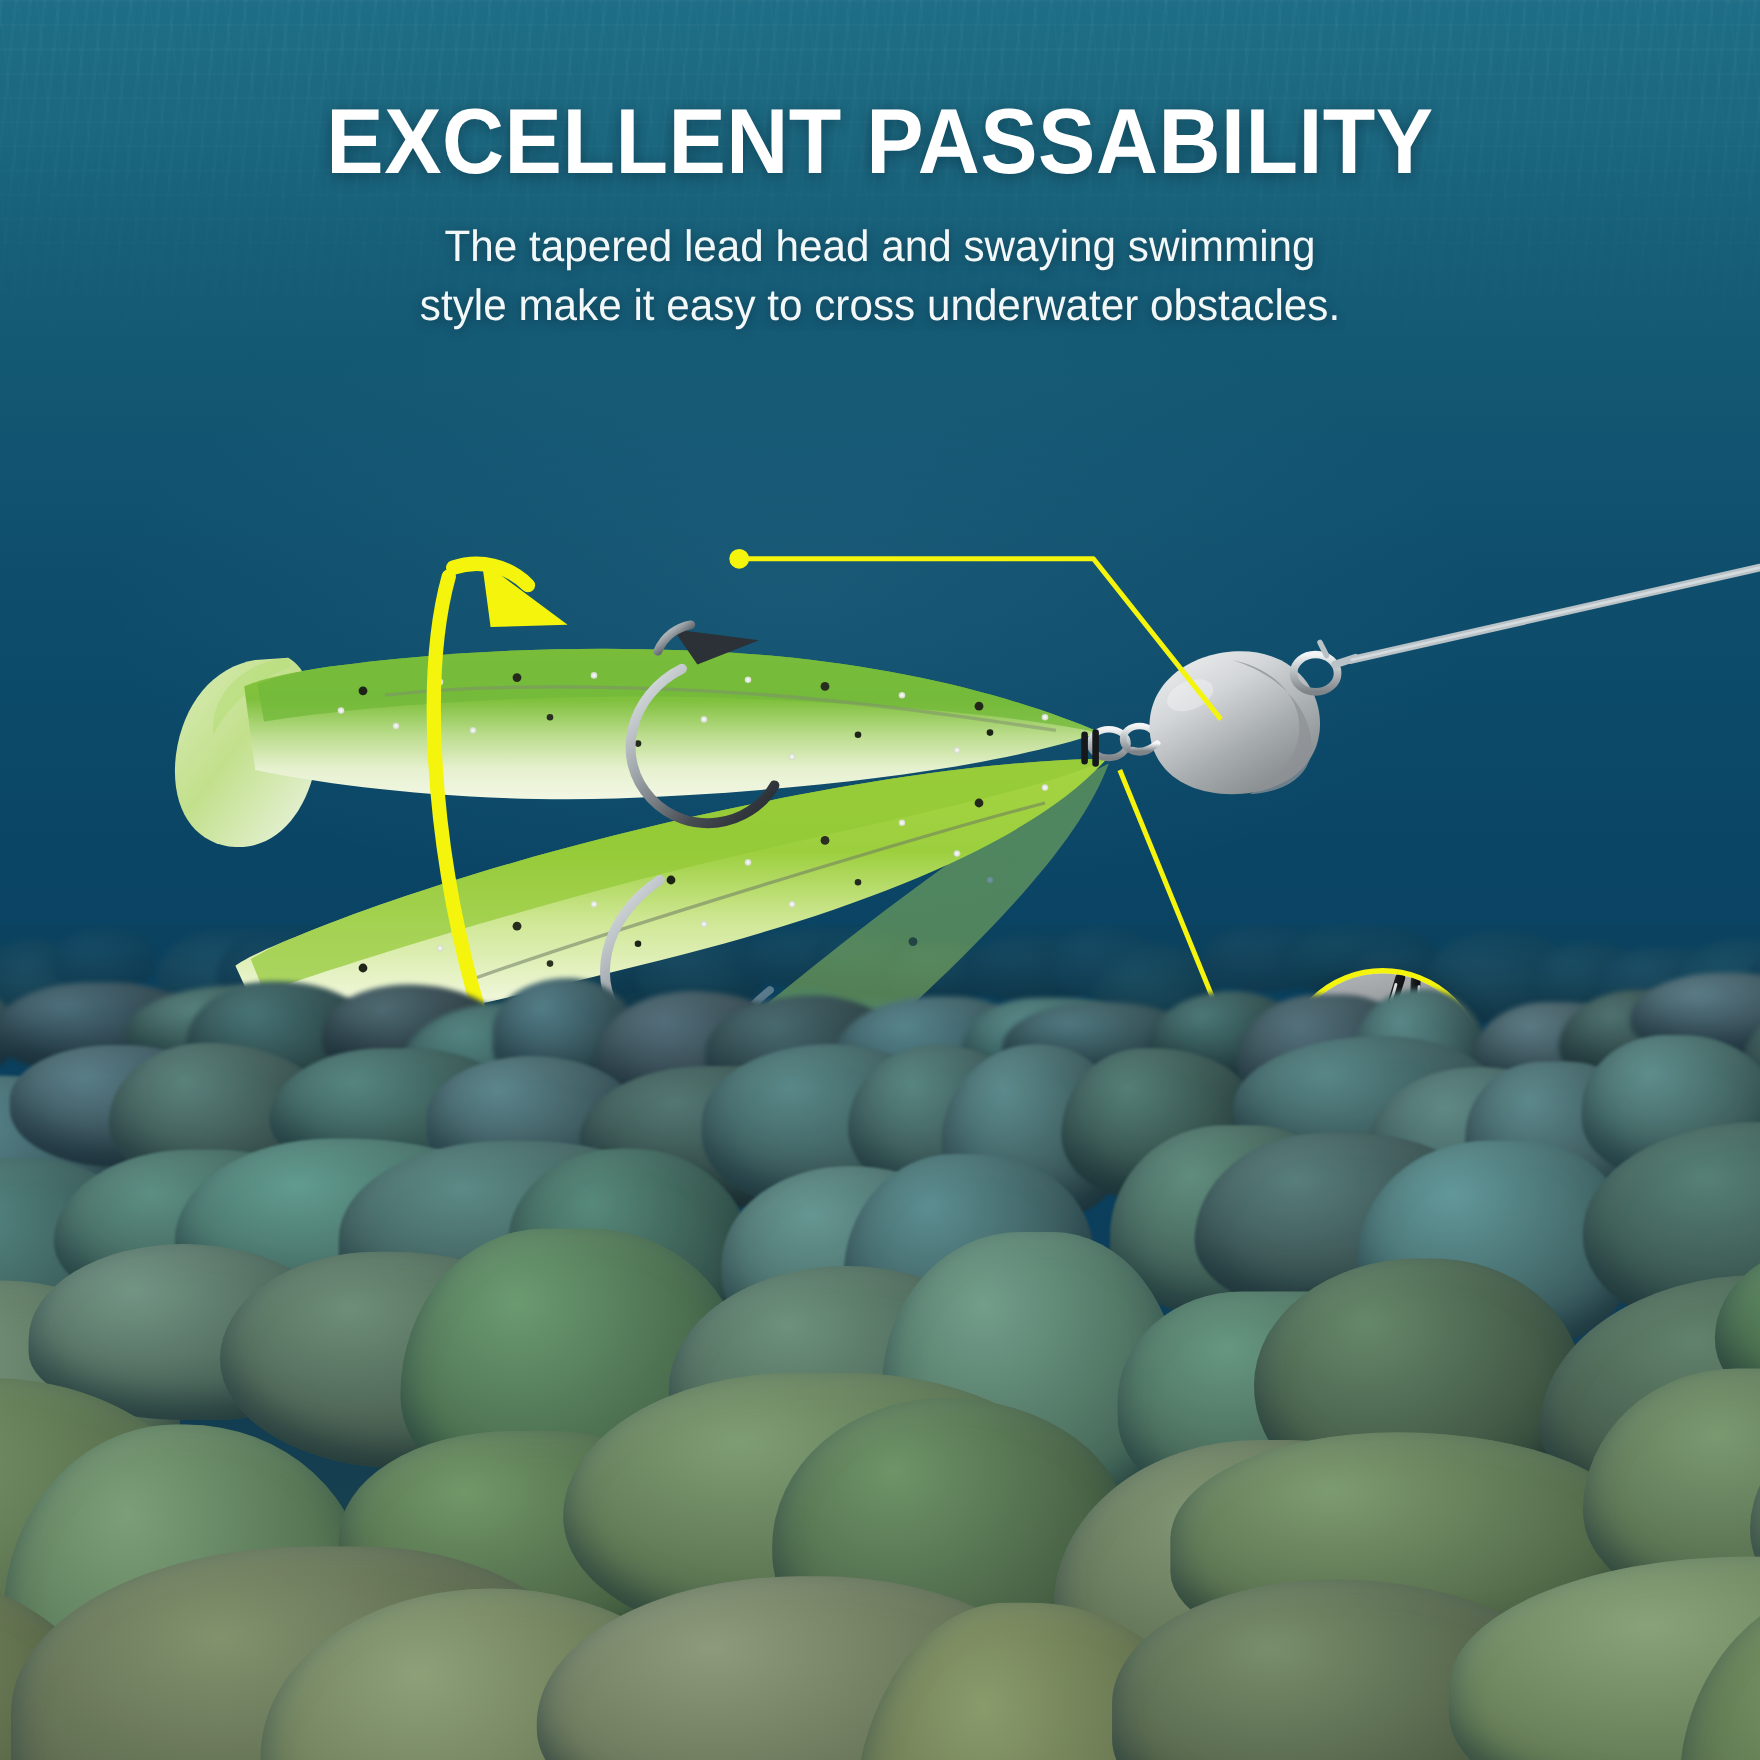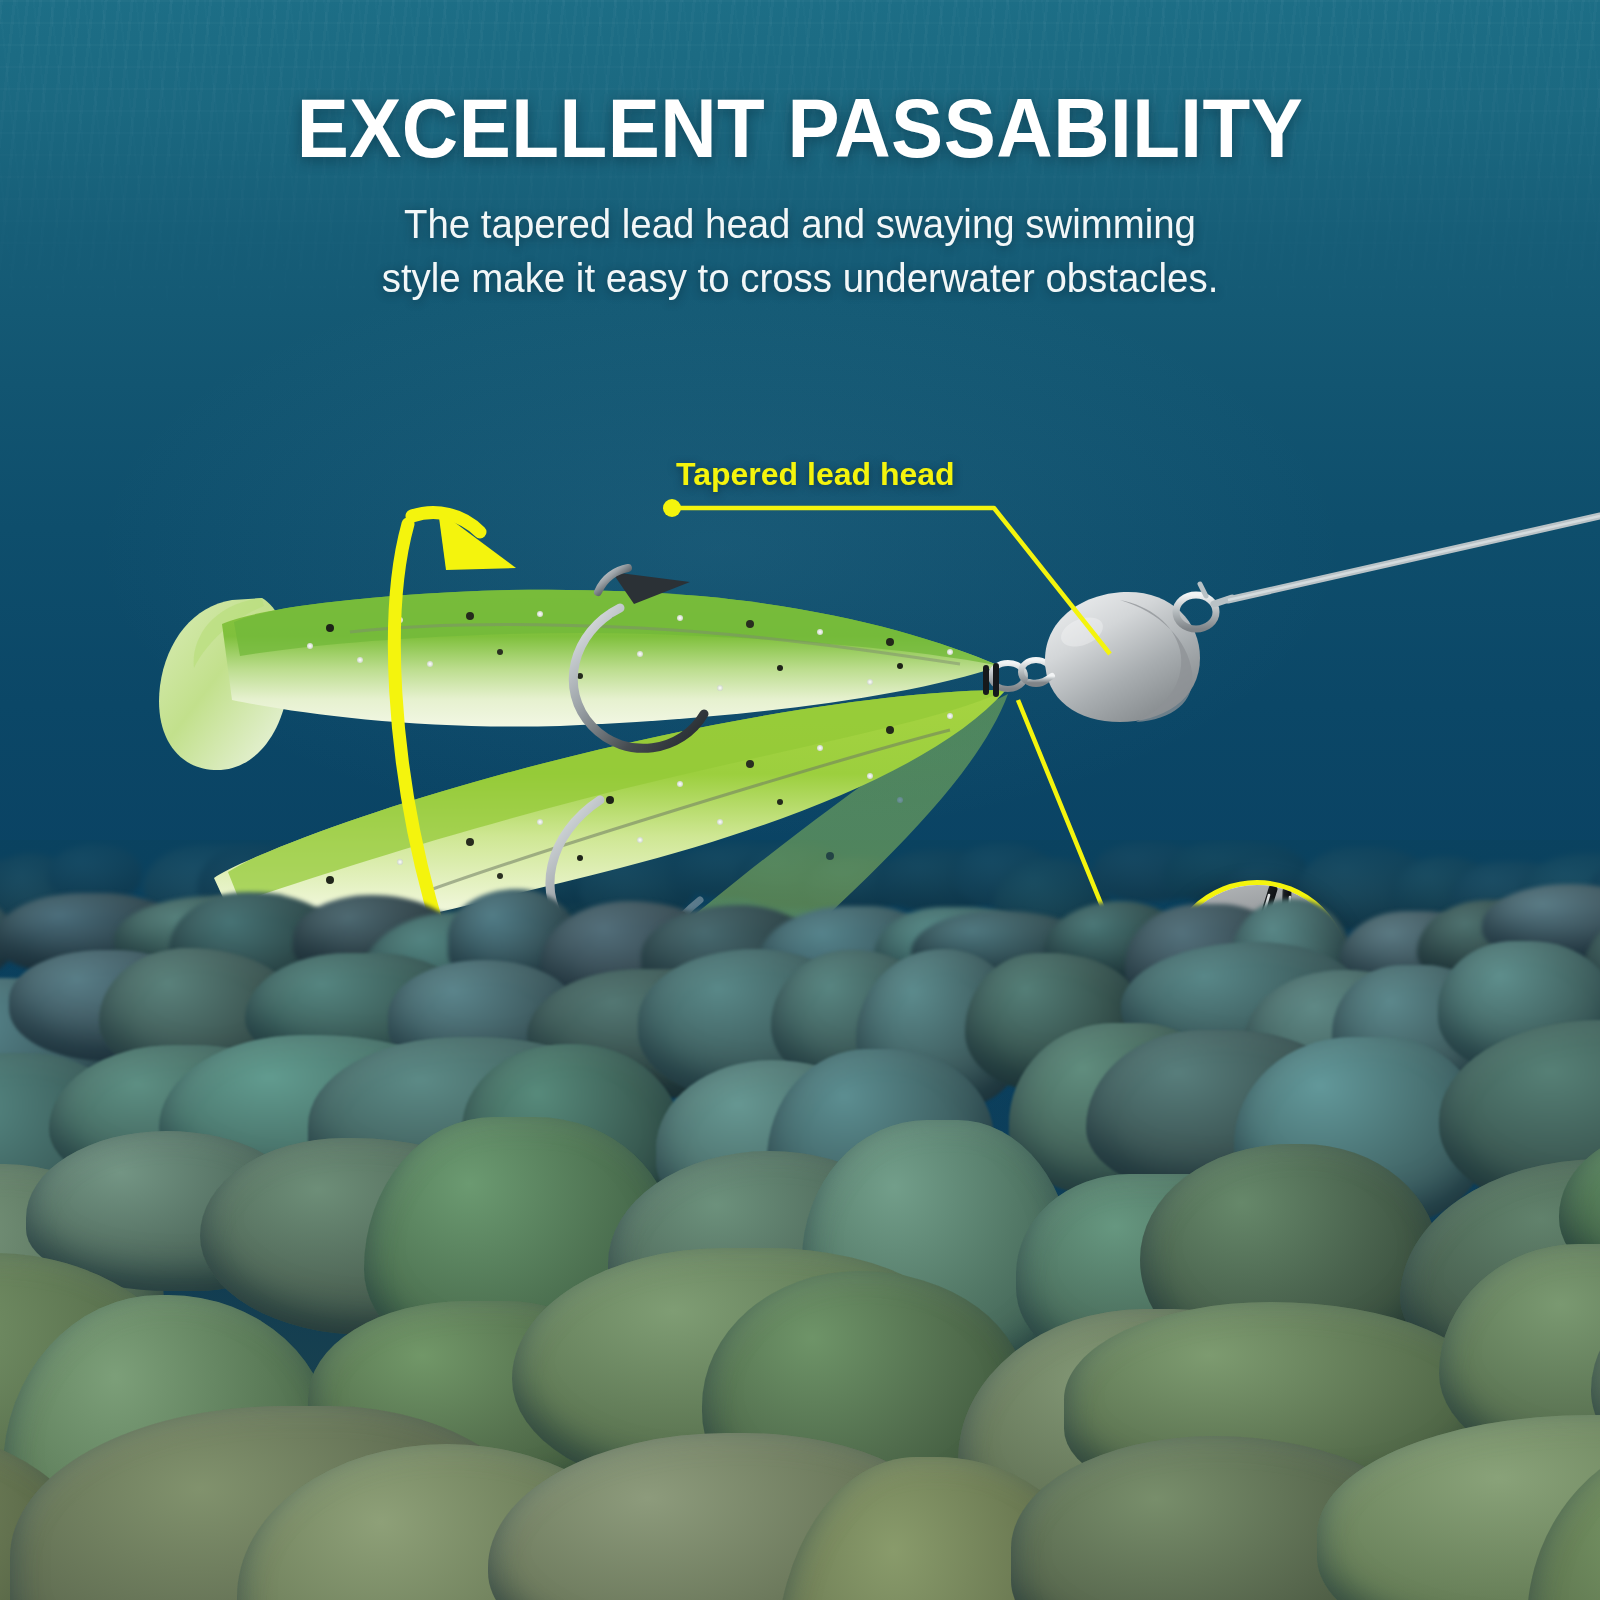--- a/index.html
+++ b/index.html
@@ -454,20 +454,19 @@
       <path d="M 104 134 C 100 154 96 170 94 184" fill="none" stroke="#f2f4f5" stroke-width="3" stroke-linecap="round" opacity=".85"></path>
     </svg>
   </div>
 
   <div class="title">EXCELLENT PASSABILITY</div>
   <div class="subtitle">
     <span>The tapered lead head and swaying swimming</span><br>
     <span>style make it easy to cross underwater obstacles.</span>
   </div>
 
-  <div class="callout-label" id="tapered-label">Tapered lead head</div>
 
   <div class="callout-label" id="split-label">
     <span>Split structure</span><br>
     <span>360° rotation</span>
   </div>
 
 </div>
 
 </body></html>

